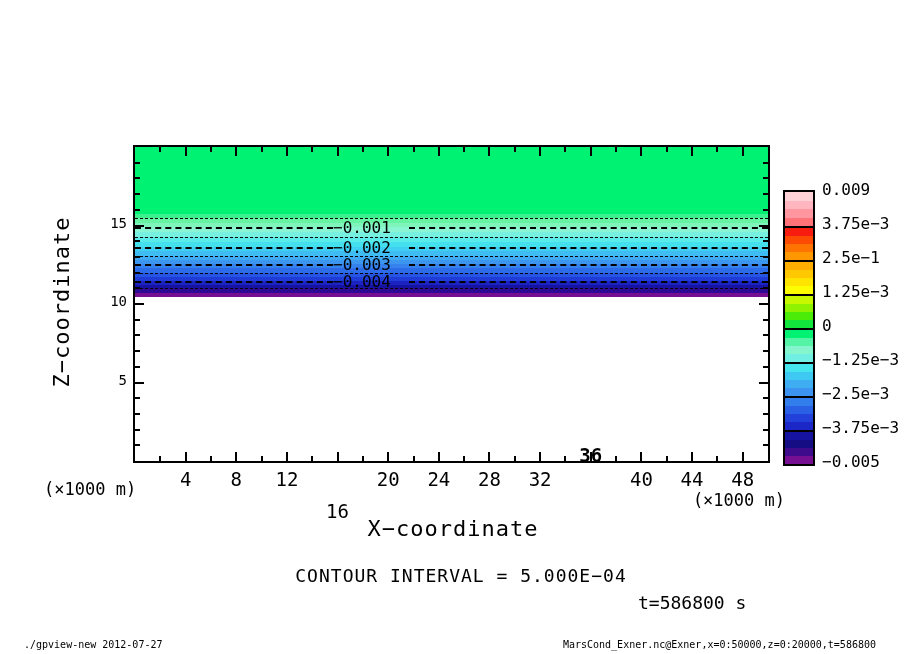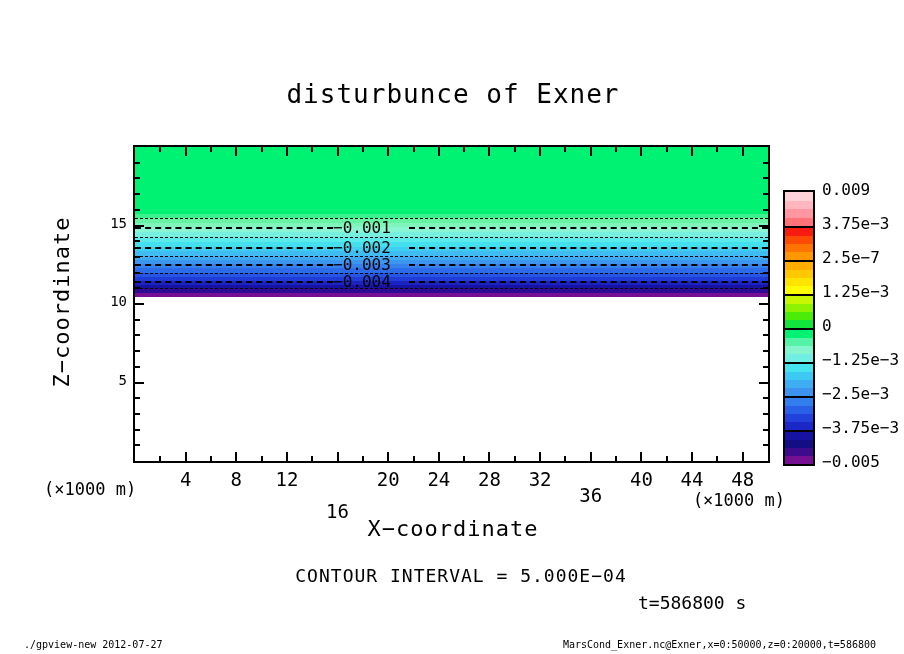--- a/index.html
+++ b/index.html
@@ -31,21 +31,20 @@
   #time-note{left:638px;top:592px;font-size:18px;}
   .footer{font-size:10px;top:639px;}
   #footer-left{left:24px;}
   #footer-right{right:28px;}
 </style>
 </head>
 <body>
 
 <div id="canvas">
 
-  <div class="t" id="title">disturbunce of Exner</div>
 
   <div id="plot">
     <div id="plot-inner">
         <div class="stratum" style="top: 0px; height: 66.725px; background: rgb(0, 242, 115);"></div>
         <div class="stratum" style="top: 66.725px; height: 4.239px; background: rgb(60, 242, 143);"></div>
         <div class="stratum" style="top: 70.964px; height: 4.553px; background: rgb(102, 243, 164);"></div>
         <div class="stratum" style="top: 75.517px; height: 4.553px; background: rgb(127, 245, 188);"></div>
         <div class="stratum" style="top: 80.07px; height: 5.024px; background: rgb(138, 245, 210);"></div>
         <div class="stratum" style="top: 85.094px; height: 4.867px; background: rgb(120, 240, 224);"></div>
         <div class="stratum" style="top: 89.961px; height: 5.024px; background: rgb(88, 235, 233);"></div>
@@ -231,29 +230,29 @@
   <div class="t footer" id="footer-right">MarsCond_Exner.nc@Exner,x=0:50000,z=0:20000,t=586800</div>
 
 <div class="t xlab" style="left: 185.64px; top: 468px;">4</div>
     <div class="t xlab" style="left: 236.28px; top: 468px;">8</div>
     <div class="t xlab" style="left: 286.92px; top: 468px;">12</div>
     <div class="t xlab" style="left: 337.56px; top: 468px; margin-top: 32px;">16</div>
     <div class="t xlab" style="left: 388.2px; top: 468px;">20</div>
     <div class="t xlab" style="left: 438.84px; top: 468px;">24</div>
     <div class="t xlab" style="left: 489.48px; top: 468px;">28</div>
     <div class="t xlab" style="left: 540.12px; top: 468px;">32</div>
-    <div class="t xlab" style="left: 590.76px; top: 484px;">36</div>
+    <div class="t xlab" style="left: 590.76px; top: 444px; font-weight: bold;">36</div>
     <div class="t xlab" style="left: 641.4px; top: 468px;">40</div>
     <div class="t xlab" style="left: 692.04px; top: 468px;">44</div>
     <div class="t xlab" style="left: 742.68px; top: 468px;">48</div>
     <div class="t ylab" style="left: 57px; top: 371.5px;">5</div>
     <div class="t ylab" style="left: 57px; top: 293px;">10</div>
     <div class="t ylab" style="left: 57px; top: 214.5px;">15</div>
     <div class="t cbar-lab" style="top: 181px;">0.009</div>
     <div class="t cbar-lab" style="top: 215px;">3.75e−3</div>
-    <div class="t cbar-lab" style="top: 249px;">2.5e−7</div>
+    <div class="t cbar-lab" style="top: 249px;">2.5e−1</div>
     <div class="t cbar-lab" style="top: 283px;">1.25e−3</div>
     <div class="t cbar-lab" style="top: 317px;">0</div>
     <div class="t cbar-lab" style="top: 351px;">−1.25e−3</div>
     <div class="t cbar-lab" style="top: 385px;">−2.5e−3</div>
     <div class="t cbar-lab" style="top: 419px;">−3.75e−3</div>
     <div class="t cbar-lab" style="top: 453px;">−0.005</div>
   </div>
 
 </body></html>

